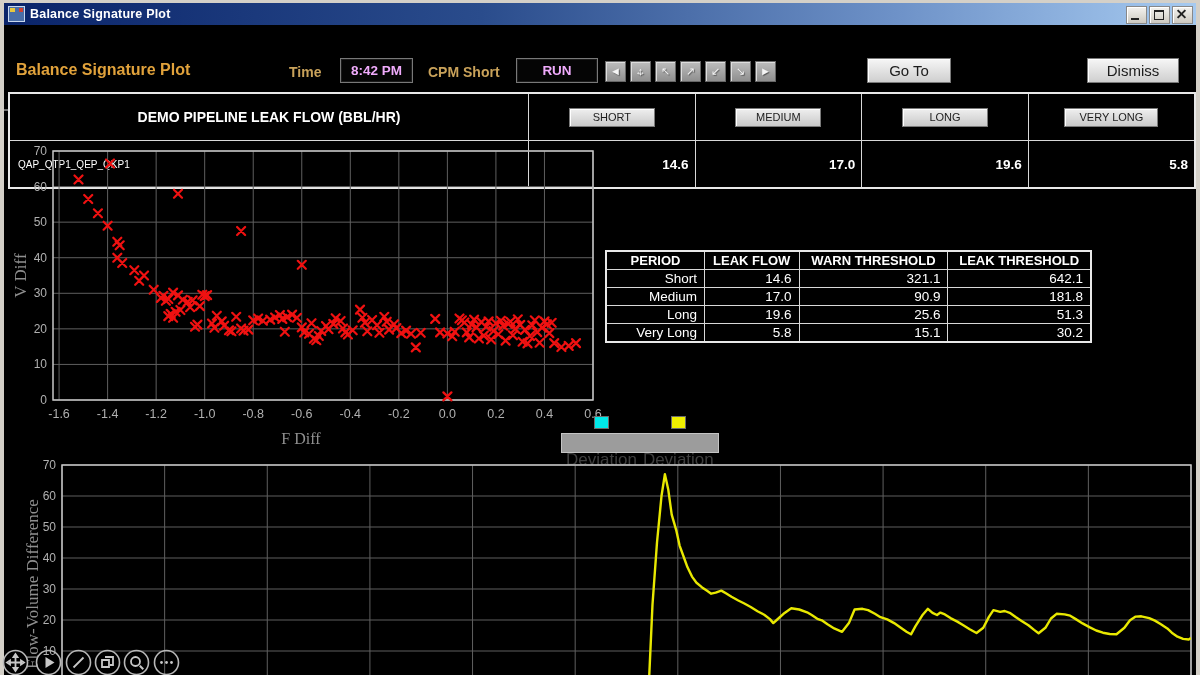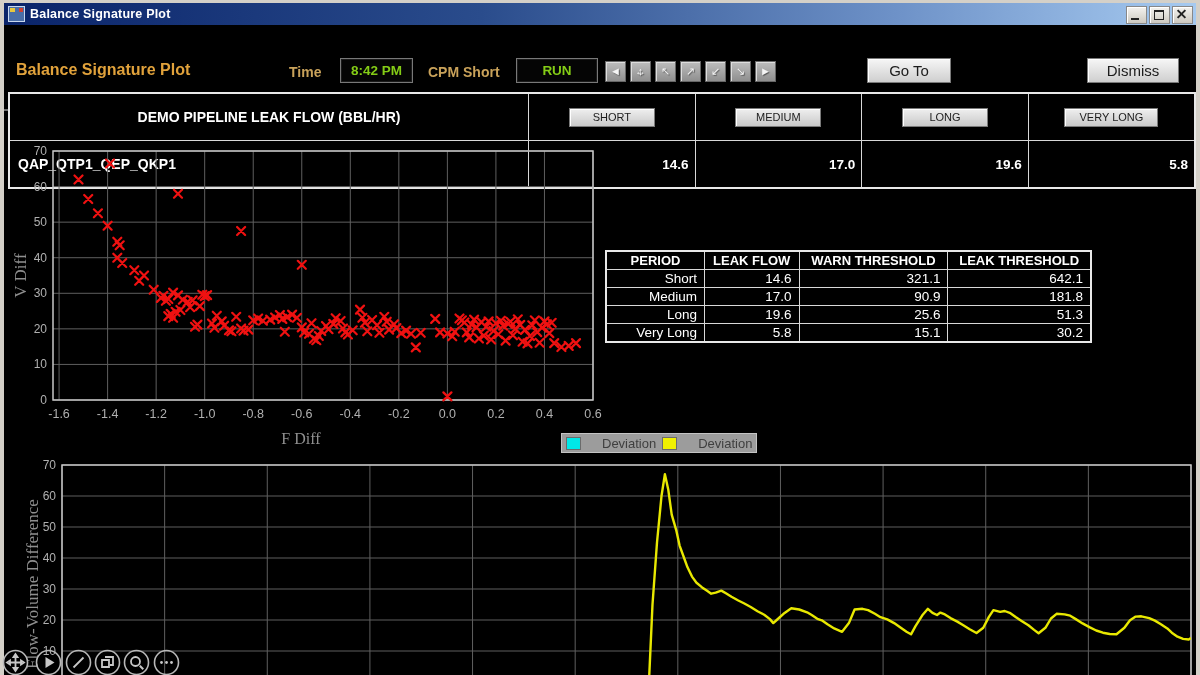--- a/index.html
+++ b/index.html
@@ -21,55 +21,55 @@
   .glyph-min{position:absolute;left:4px;bottom:3px;width:8px;height:2px;background:#222;}
   .glyph-max{position:absolute;left:4px;top:3px;width:8px;height:7px;border:1px solid #222;border-top-width:2px;}
   .glyph-close-a,.glyph-close-b{position:absolute;left:3px;top:6px;width:11px;height:2px;background:#222;}
   .glyph-close-a{transform:rotate(45deg);} .glyph-close-b{transform:rotate(-45deg);}
   
   .header{position:absolute;left:0;top:22px;width:100%;height:62px;background:#000;}
   .hdr-title{position:absolute;left:12px;top:36px;font-size:16px;font-weight:bold;color:#E1A23B;}
   .hdr-label{position:absolute;top:39px;font-size:14px;font-weight:bold;color:#C9A25A;}
   .val-box{position:absolute;top:33px;height:23px;background:#050505;border:1px solid #787878;
     box-shadow:inset 0 0 0 1px #1a1a1a;display:flex;align-items:center;justify-content:center;
-    font-size:13.5px;font-weight:bold;color:#84cc16;}
+    font-size:13.5px;font-weight:bold;color:#f0abfc;}
   .nav-row{position:absolute;left:601px;top:36px;display:flex;gap:4px;}
   .nav-btn{width:21px;height:21px;background:linear-gradient(#BDBDBD,#8F8F8F);
     border:1px solid #666;box-shadow:inset 1px 1px 0 #ddd;color:#F5F5F5;font-size:11px;
     display:grid;place-items:center;cursor:pointer;text-shadow:1px 1px 1px #555;padding:0;}
   .nav-btn .stack{display:grid;} .nav-btn .stack span{grid-area:1/1;line-height:1;}
   .push-btn{position:absolute;top:33px;height:25px;background:linear-gradient(#F6F6F6,#CFCFCF);
     border:1px solid #7a7a7a;box-shadow:inset 1px 1px 0 #fff;color:#1c1c1c;font-size:15px;
     display:flex;align-items:center;justify-content:center;cursor:pointer;}
   .hdr-divider{position:absolute;left:0;top:84px;width:100%;height:2px;background:#6f6f6f;}
   
   .leak-table{position:absolute;left:4px;top:89px;width:1188px;border-collapse:collapse;
     border:2px solid #E8E8E8;table-layout:fixed;}
   .leak-table td{border:1px solid #D8D8D8;background:#000;color:#fff;height:22px;padding:12px;}
   .leak-table .lt-title{font-weight:bold;font-size:14px;text-align:center;}
   .leak-table .lt-btn-cell{text-align:center;}
   .period-btn{width:86px;height:19px;background:linear-gradient(#EFEFEF,#C9C9C9);
     border:1px solid #7a7a7a;box-shadow:inset 1px 1px 0 #fff;color:#1c1c1c;font-size:11px;
     font-family:"Liberation Sans",sans-serif;cursor:pointer;padding:0;}
-  .leak-table .lt-name{font-weight:bold;font-size:14px;padding-left:8px;}
+  .leak-table .lt-name{font-weight:normal;font-size:10px;padding-left:8px;}
   .leak-table .lt-val{font-weight:bold;font-size:13.5px;text-align:right;padding-right:6px;}
   
   .thr-table{position:absolute;left:601px;top:247px;width:487px;border-collapse:collapse;
     border:2px solid #E8E8E8;table-layout:fixed;text-decoration:underline;}
   .thr-table th,.thr-table td{border:1px solid #D8D8D8;background:#000;color:#fff;height:17px;padding:0 7px 0 0;}
   .thr-table th{font-size:13px;font-weight:bold;text-align:center;padding:0;}
   .thr-table td{font-size:13.5px;text-align:right;}
   
   .chart-abs{position:absolute;}
   svg text{font-family:"Liberation Sans",sans-serif;}
   svg .axis-title{font-family:"Liberation Serif",serif;fill:#8f8f8f;}
   
   .legend{position:absolute;left:557px;top:430px;height:18px;background:#9c9c9c;
     border:1px solid #c4c4c4;display:flex;align-items:center;padding:0 4px;gap:6px;}
-  .legend-item{display:flex;align-items:center;gap:21px;font-size:13px;color:#3f3f3f;}
+  .legend-item{display:flex;align-items:center;gap:21px;font-size:17px;color:#3f3f3f;flex-direction:column;}
   .legend-swatch{width:13px;height:11px;border:1px solid #6b6b6b;display:inline-block;}
   
   .chart-toolbar{position:absolute;left:0px;top:645px;height:30px;}
   .tool-icon{position:absolute;width:27px;height:27px;cursor:pointer;}
 </style>
 </head>
 <body>
 
 <div id="window">
 

